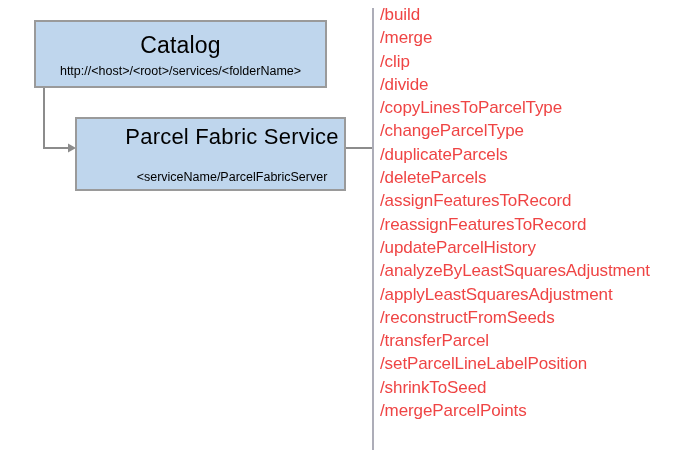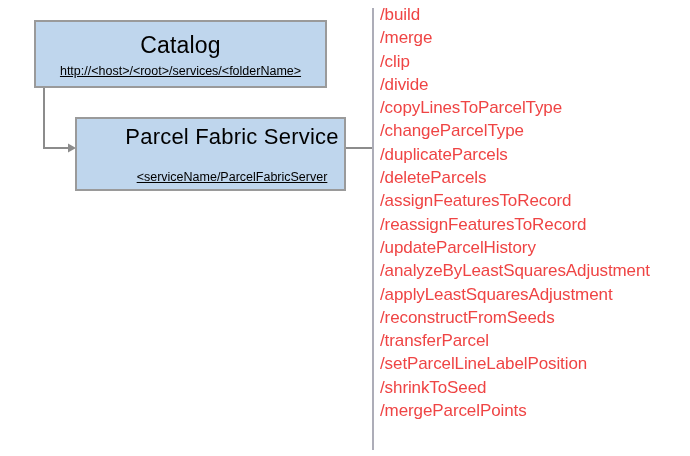--- a/index.html
+++ b/index.html
@@ -41,21 +41,20 @@
     line-height: 27px;
     font-weight: normal;
     letter-spacing: 0.2px;
     white-space: nowrap;
   }
   .node-subtitle {
     font-size: 12.5px;
     line-height: 16px;
     white-space: nowrap;
     margin-top: 3px;
-    text-decoration: underline;
   }
 
   #catalog-node {
     left: 10px;
     top: 20px;
     width: 293px;
     height: 68px;
     margin-left: 24px;
   }
   #catalog-node .node-title { margin-top: 2px; }

